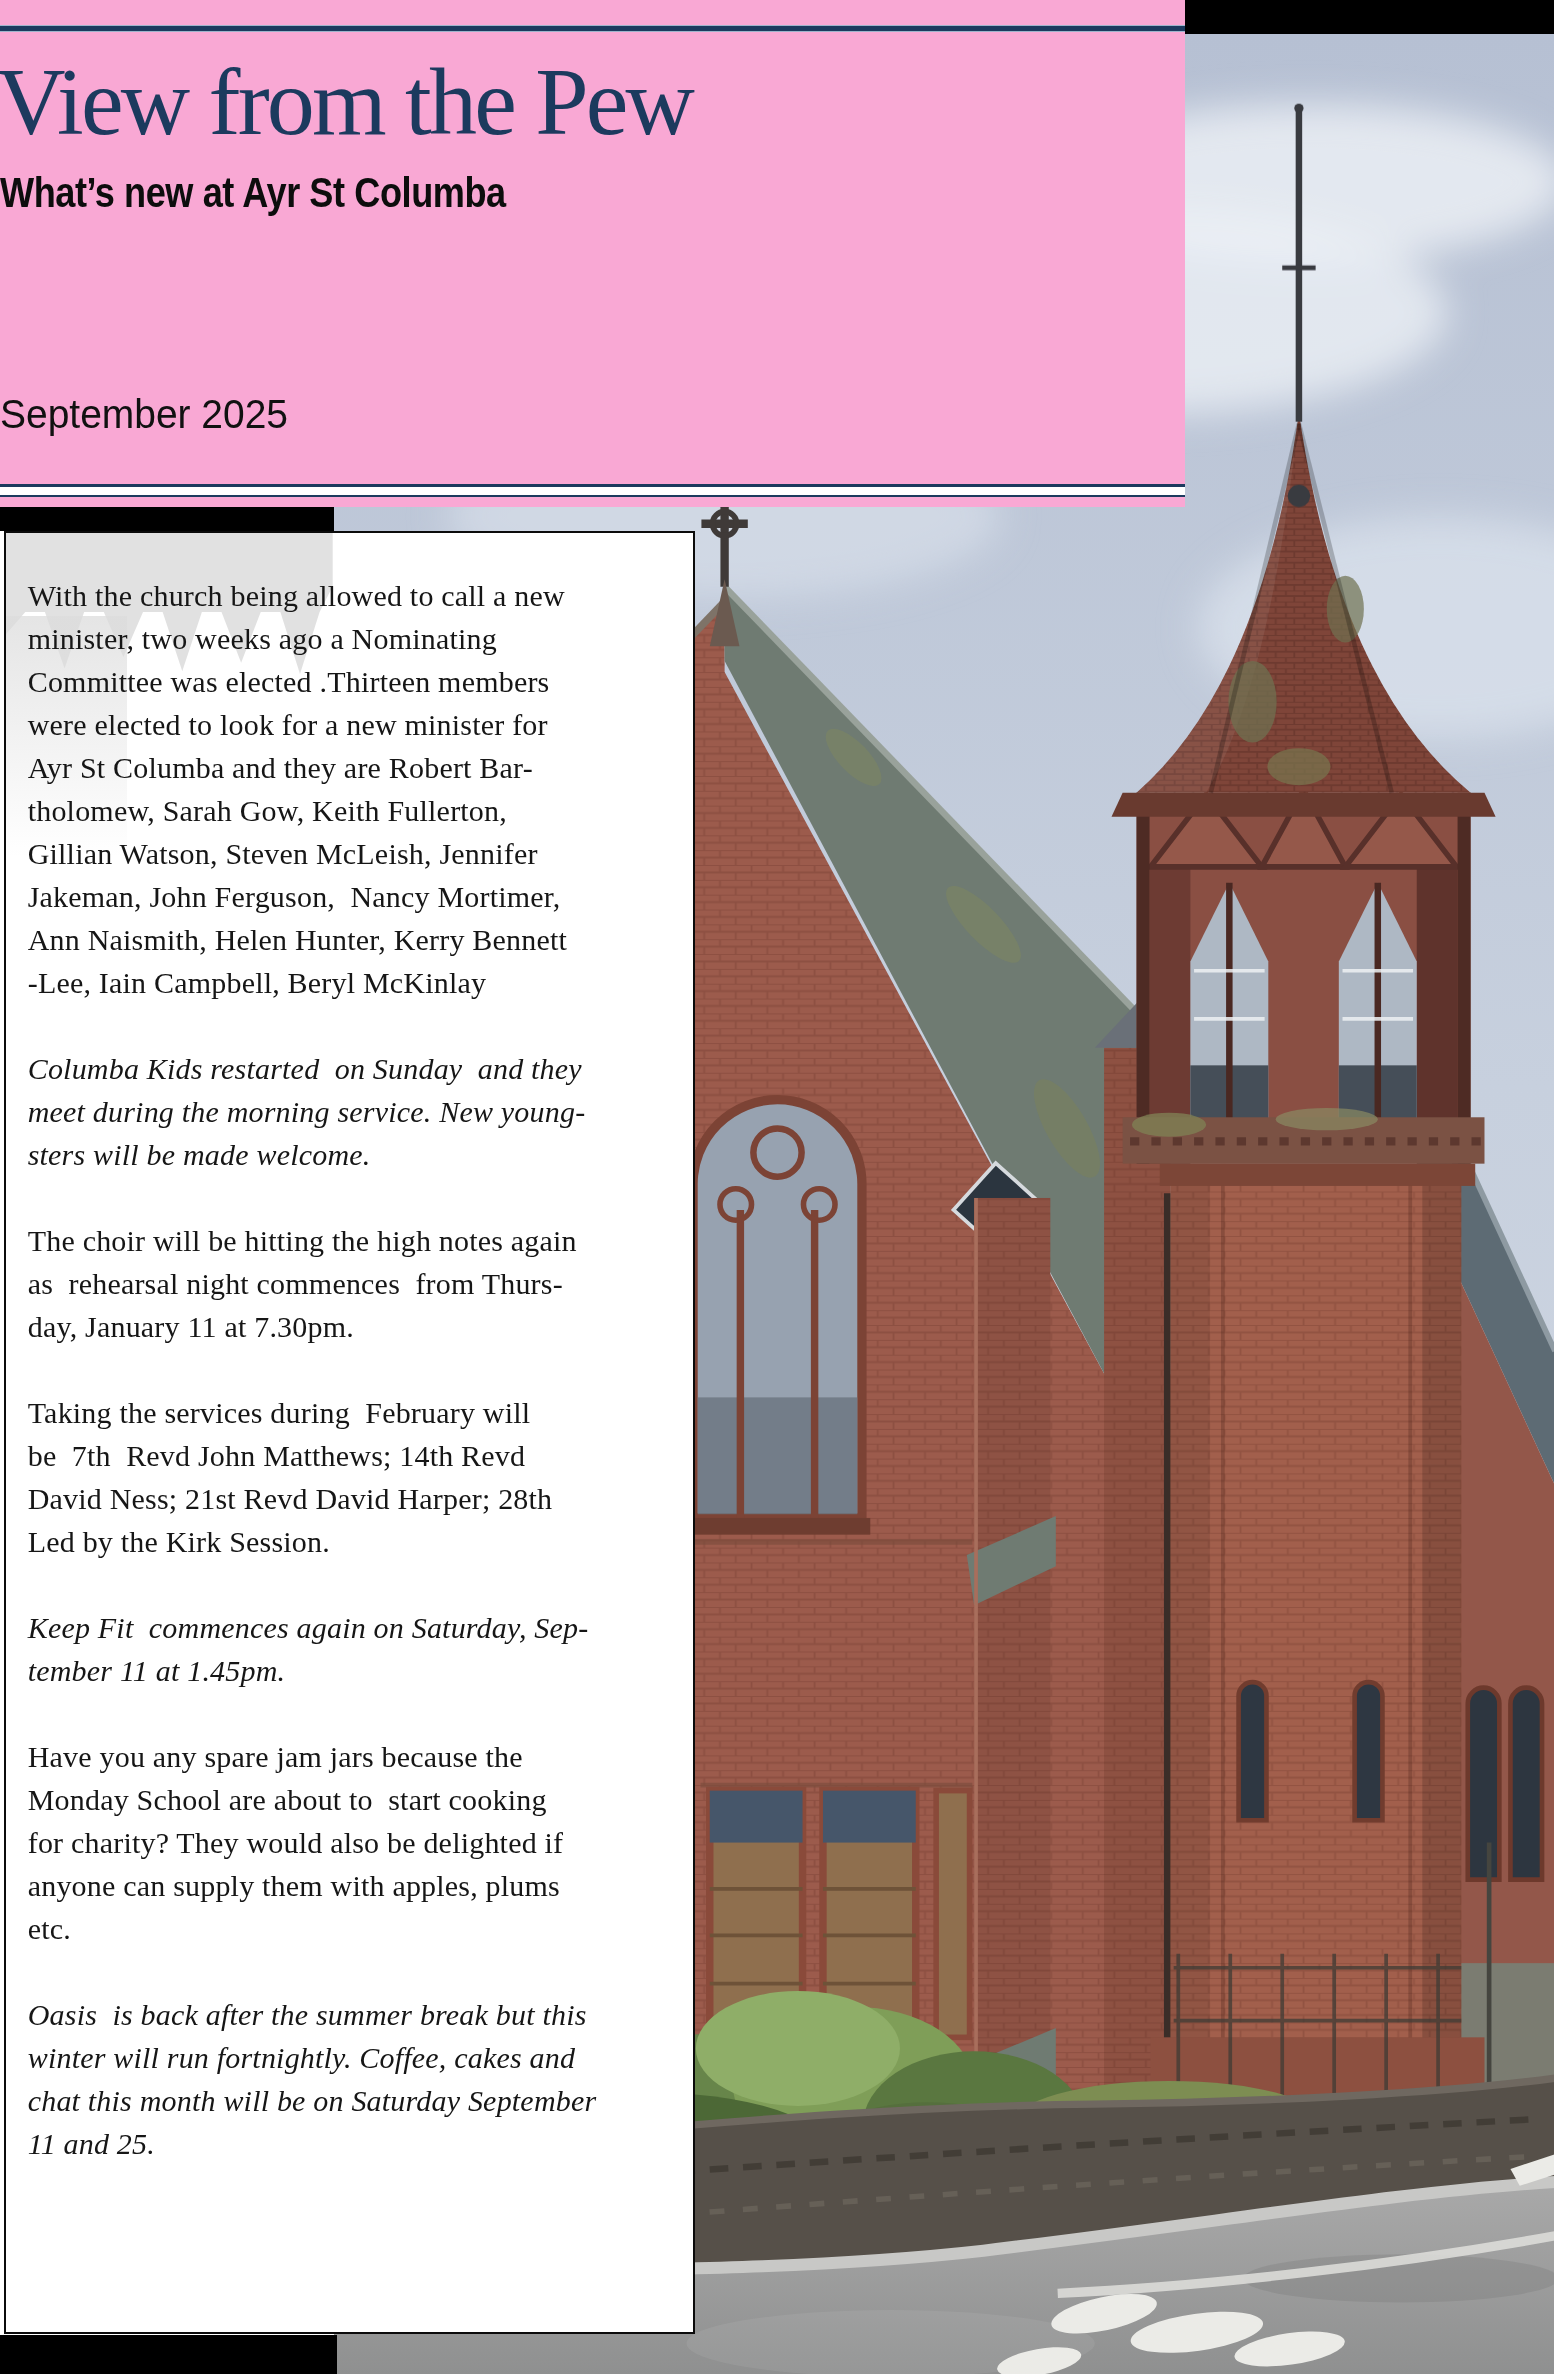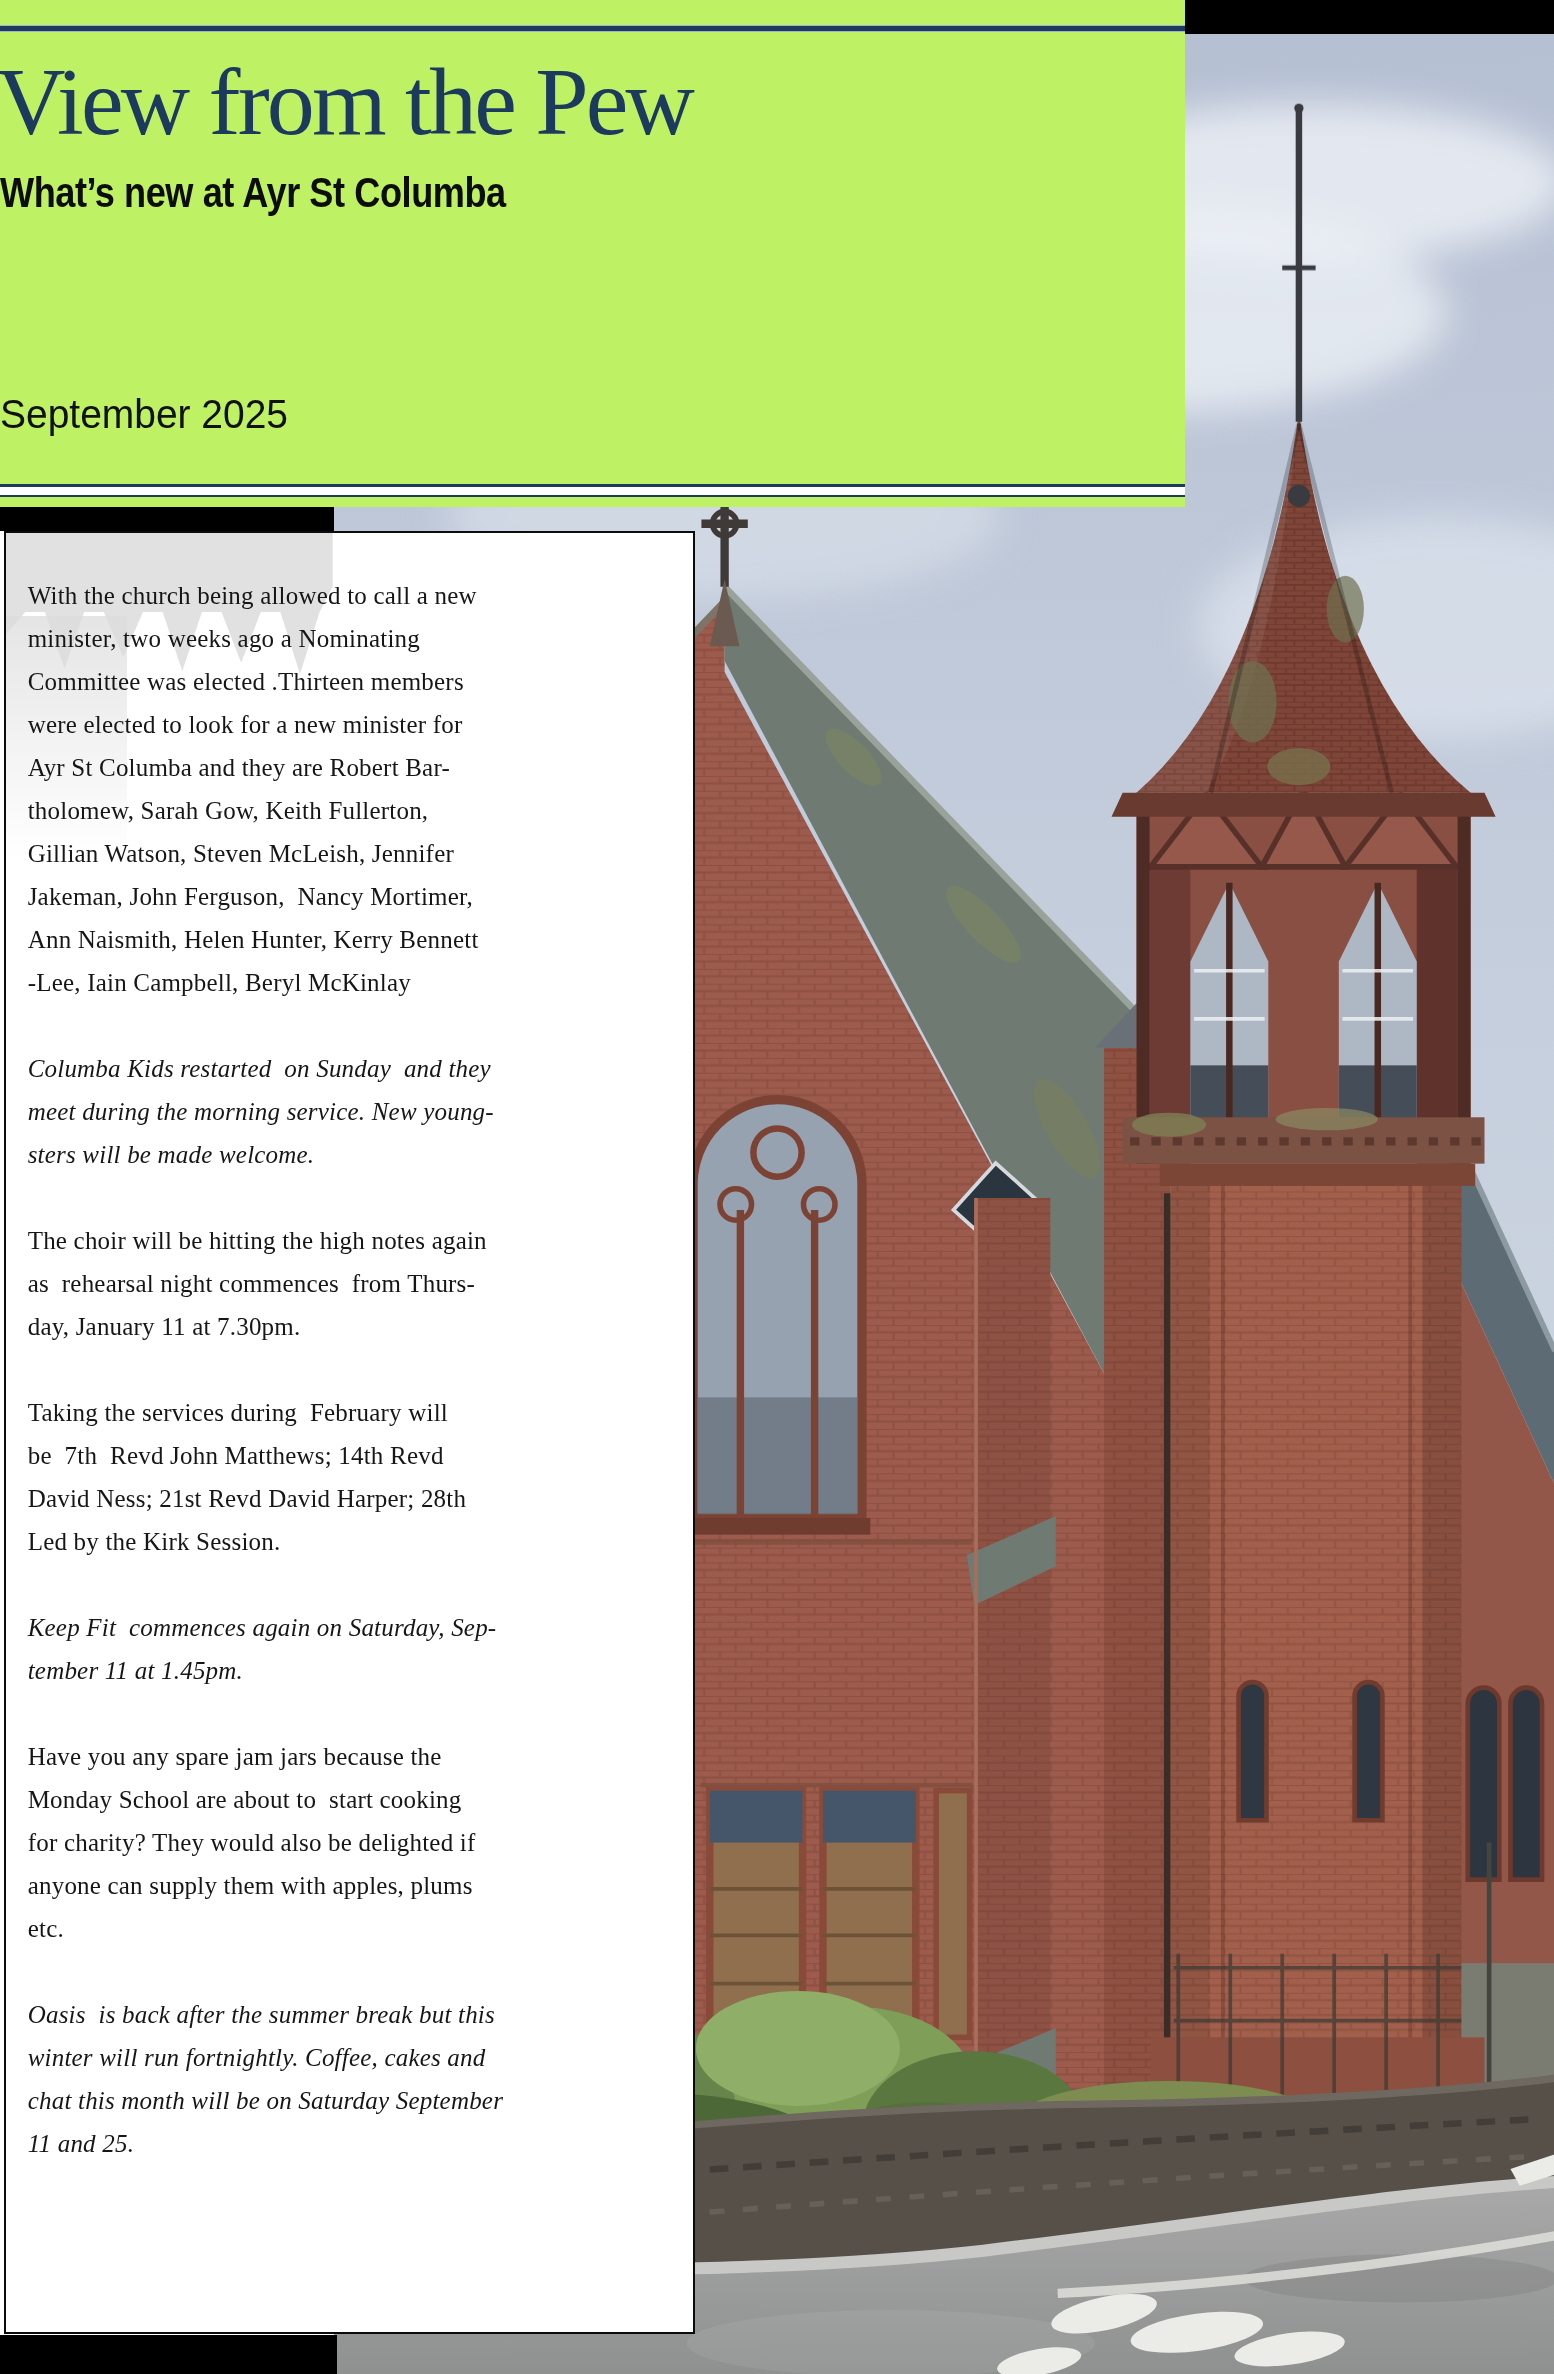--- a/index.html
+++ b/index.html
@@ -2,21 +2,21 @@
 <html style="font-size:15px"><head>
 <meta charset="utf-8">
 <style>
   html,body{margin:0;padding:0;background:#ffffff;}
   .page{position:relative;width:1555px;height:2375px;background:#ffffff;overflow:hidden;
         font-family:"Liberation Sans",sans-serif;}
   
   .photo{position:absolute;left:334px;top:34px;width:1221px;height:2340px;z-index:1;}
   .photo svg{display:block;width:100%;height:100%;}
   
-  .header{position:absolute;left:0;top:0;width:1185px;height:507px;background:#bef264;z-index:2;}
+  .header{position:absolute;left:0;top:0;width:1185px;height:507px;background:#f9a8d4;z-index:2;}
   .rule-top{position:absolute;left:0;top:25px;width:1185px;height:4.6px;background:#1c3a5e;
             border-top:0.9px solid #9fb4cc;border-bottom:0.9px solid #9fb4cc;box-sizing:content-box;}
   .rule-bottom{position:absolute;left:0;top:484px;width:1185px;height:13px;background:#ffffff;
             border-top:3.7px solid #1c3a5e;border-bottom:2.8px solid #1c3a5e;box-sizing:border-box;}
   .masthead{position:absolute;left:-3.7px;top:52px;font-family:"Liberation Serif",serif;
             font-weight:400;font-size:96px;line-height:1.04;color:#1c3a5e;letter-spacing:-2.8px;white-space:nowrap;}
   .subtitle{position:absolute;left:0px;top:170px;font-weight:700;font-size:42px;line-height:1.1;
             color:#0d0d0d;transform:scaleX(.86);transform-origin:0 50%;letter-spacing:-0.5px;white-space:nowrap;}
   .dateline{position:absolute;left:0px;top:392px;font-weight:400;font-size:41px;line-height:1.1;
             color:#111111;transform:scaleX(.95);transform-origin:0 50%;white-space:nowrap;}
@@ -27,21 +27,21 @@
   .bar-bottom{left:0;top:2335px;width:337px;height:40px;z-index:4;}
   
   .textbox{position:absolute;left:3.7px;top:531px;width:691px;height:1803px;background:#ffffff;
            border:2.8px solid #0b0b0b;box-sizing:border-box;z-index:3;padding:41px 7.4px 0 22px;}
   .watermark{position:absolute;left:0;top:0;width:327px;height:141px;background:#d9d9d9;opacity:.8;
      clip-path:polygon(0% 0%,100% 0%,100% 38%,96% 56%,90% 100%,84% 56%,78% 56%,72% 92%,66% 56%,
                        60% 56%,54% 98%,48% 56%,42% 56%,36% 88%,30% 56%,24% 56%,18% 96%,12% 56%,6% 56%,0% 72%);}
   .watermark2{position:absolute;left:0;top:83px;width:121px;height:241px;
      background:linear-gradient(180deg,rgba(220,220,220,.75),rgba(255,255,255,0));}
   .tb-text{position:relative;z-index:1;}
-  .tb-text p{margin:0 0 43px 0;font-family:"Liberation Serif",serif;font-size:25px;line-height:43px;
+  .tb-text p{margin:0 0 43px 0;font-family:"Liberation Serif",serif;font-size:30px;line-height:43px;
              color:#161616;white-space:pre-wrap;letter-spacing:0.2px;}
   .tb-text p.para-italic{font-style:italic;}
 </style>
 </head>
 <body>
 
 <div class="page">
 
   <div class="photo">
     <svg viewBox="0 0 1316 2523" preserveAspectRatio="none">

